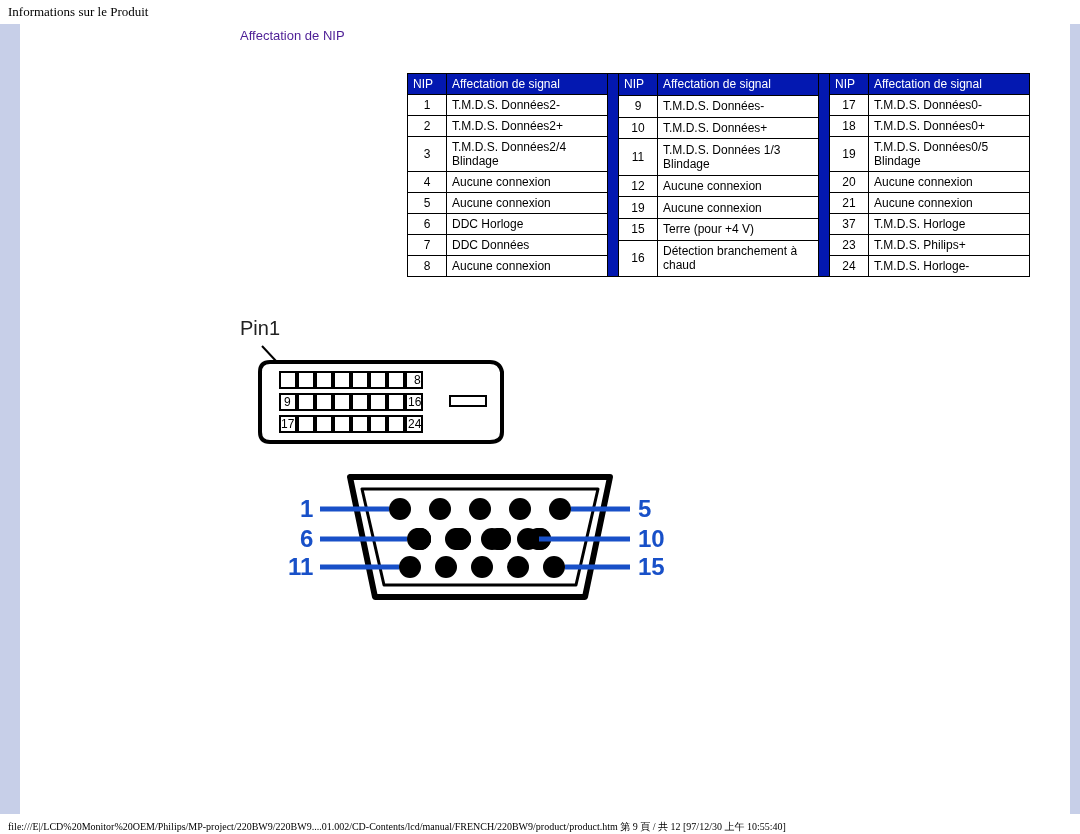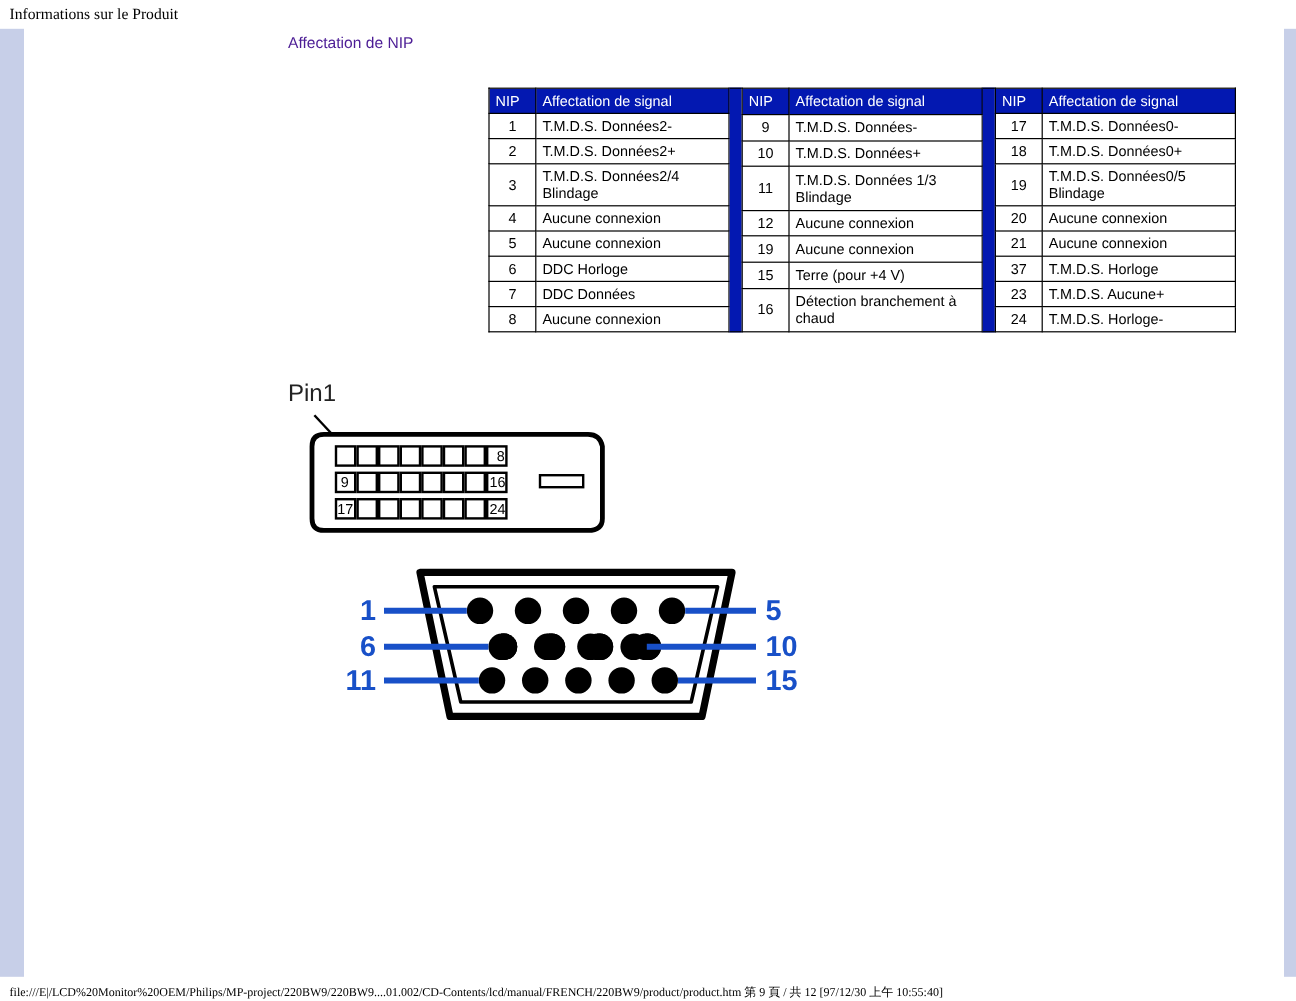--- a/index.html
+++ b/index.html
@@ -230,21 +230,21 @@
             <tr>
               <td class="nip">21</td>
               <td class="sig">Aucune connexion</td>
             </tr>
             <tr>
               <td class="nip">37</td>
               <td class="sig">T.M.D.S. Horloge</td>
             </tr>
             <tr>
               <td class="nip">23</td>
-              <td class="sig">T.M.D.S. Aucune+</td>
+              <td class="sig">T.M.D.S. Philips+</td>
             </tr>
             <tr>
               <td class="nip">24</td>
               <td class="sig">T.M.D.S. Horloge-</td>
             </tr>
           </tbody>
       </table>
     </div>
 
     <div class="dvi-diagram">

